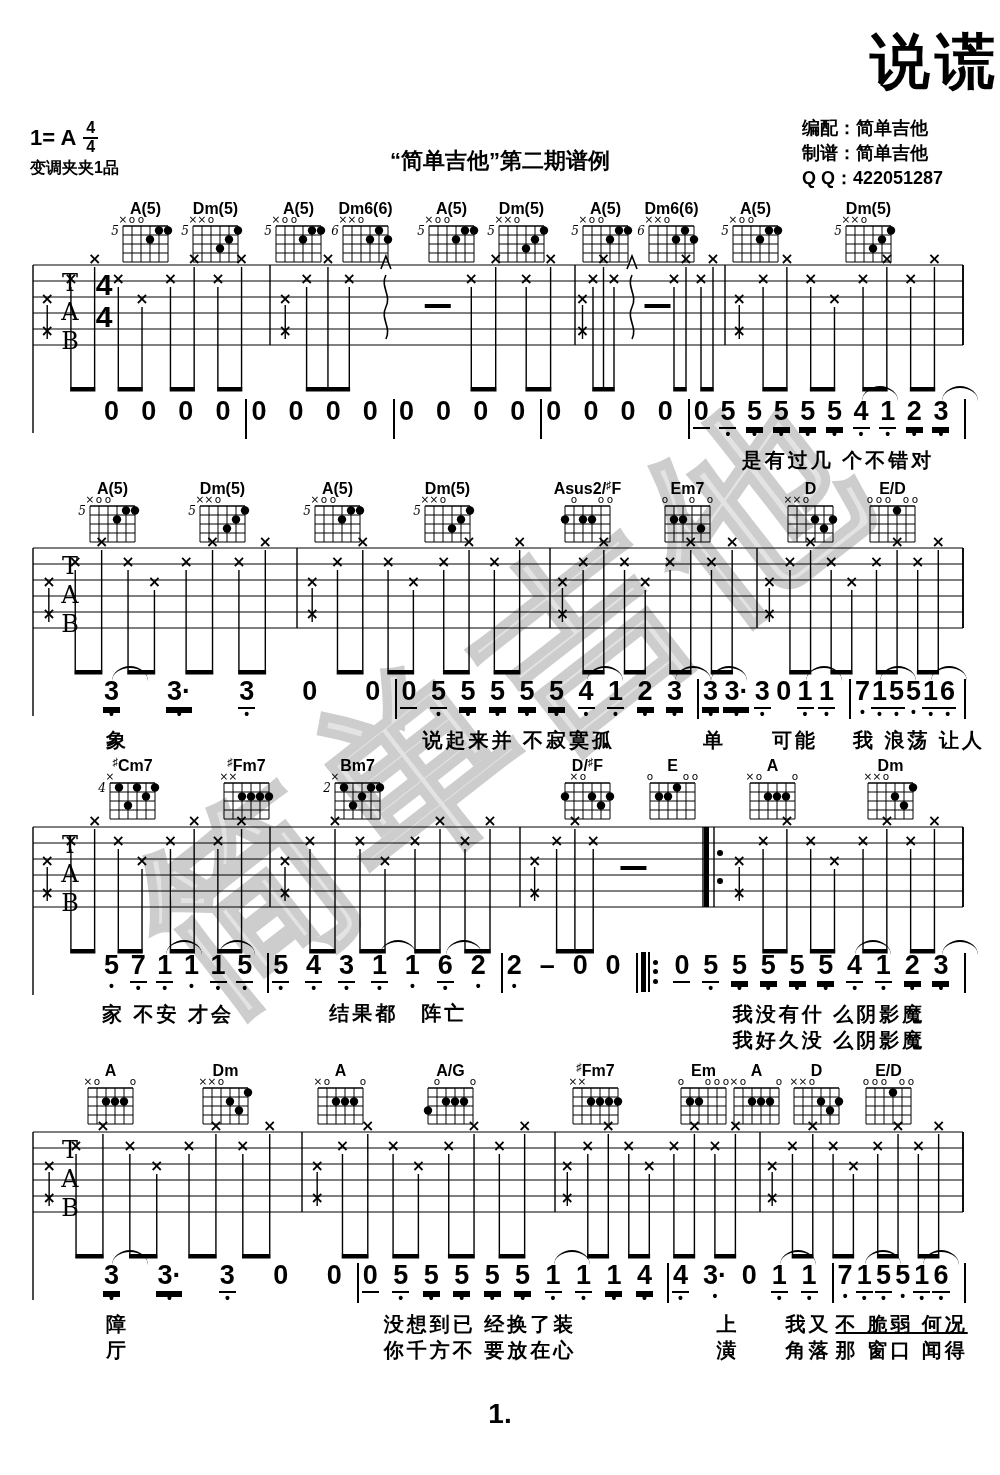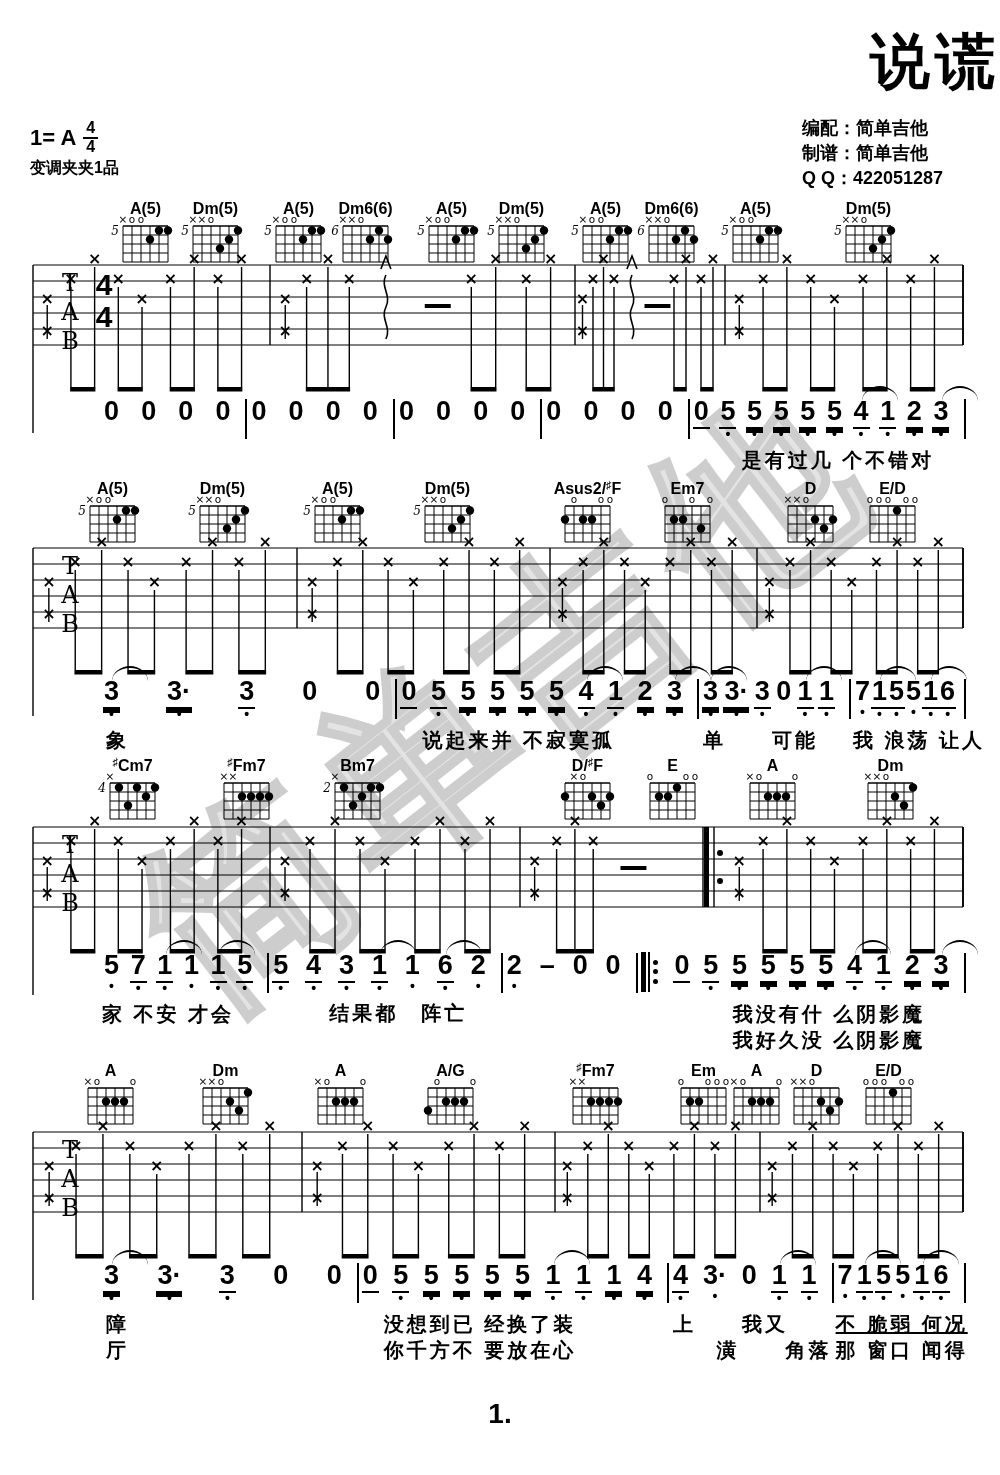--- a/index.html
+++ b/index.html
@@ -53,20 +53,21 @@
   <div class="wm">简单吉他</div>
   <div class="title">说谎</div>
   <div class="keyline">
     <span>1= A</span>
     <span class="frac">
       <span class="top">4</span>
       <span>4</span>
     </span>
   </div>
   <div class="capo">变调夹夹1品</div>
+  <div class="caption">“简单吉他”第二期谱例</div>
   <div class="credits">
     <div>编配：简单吉他</div>
     <div>制谱：简单吉他</div>
     <div>Q Q：422051287</div>
   </div>
   <div id="score">
       <svg class="layer" width="130" height="72" style="top:200px;left:91px">
         <text x="54.5" y="14" text-anchor="middle" font-size="16" font-weight="bold" font-family="&quot;Liberation Sans&quot;,sans-serif"><tspan>A(5)</tspan></text>
         <text x="32" y="23" text-anchor="middle" font-size="10.5" font-family="&quot;DejaVu Sans&quot;,sans-serif">×</text>
         <text x="41" y="23" text-anchor="middle" font-size="10.5" font-family="&quot;DejaVu Sans&quot;,sans-serif">o</text>
@@ -1710,21 +1711,21 @@
             <div class="cell u1">
               <div class="arc"></div>
               <div class="num">1</div>
               <div class="od">•</div>
             </div>
             <div class="cell u1">
               <div class="num">1</div>
               <div class="od">•</div>
             </div>
           </div>
-          <div class="lyr" style="padding-left: 4px;">上　　我又</div>
+          <div class="lyr" style="padding-left: 4px; text-align: right;">上　　我又</div>
           <div class="lyr" style="padding-left: 4px; text-align: right;">潢　　角落</div>
         </div>
         <div class="jbar"></div>
         <div class="jm" style="width: 15%;">
           <div class="cells">
             <div class="cell">
               <div class="num">7</div>
               <div class="od">•</div>
             </div>
             <div class="cell u1">

